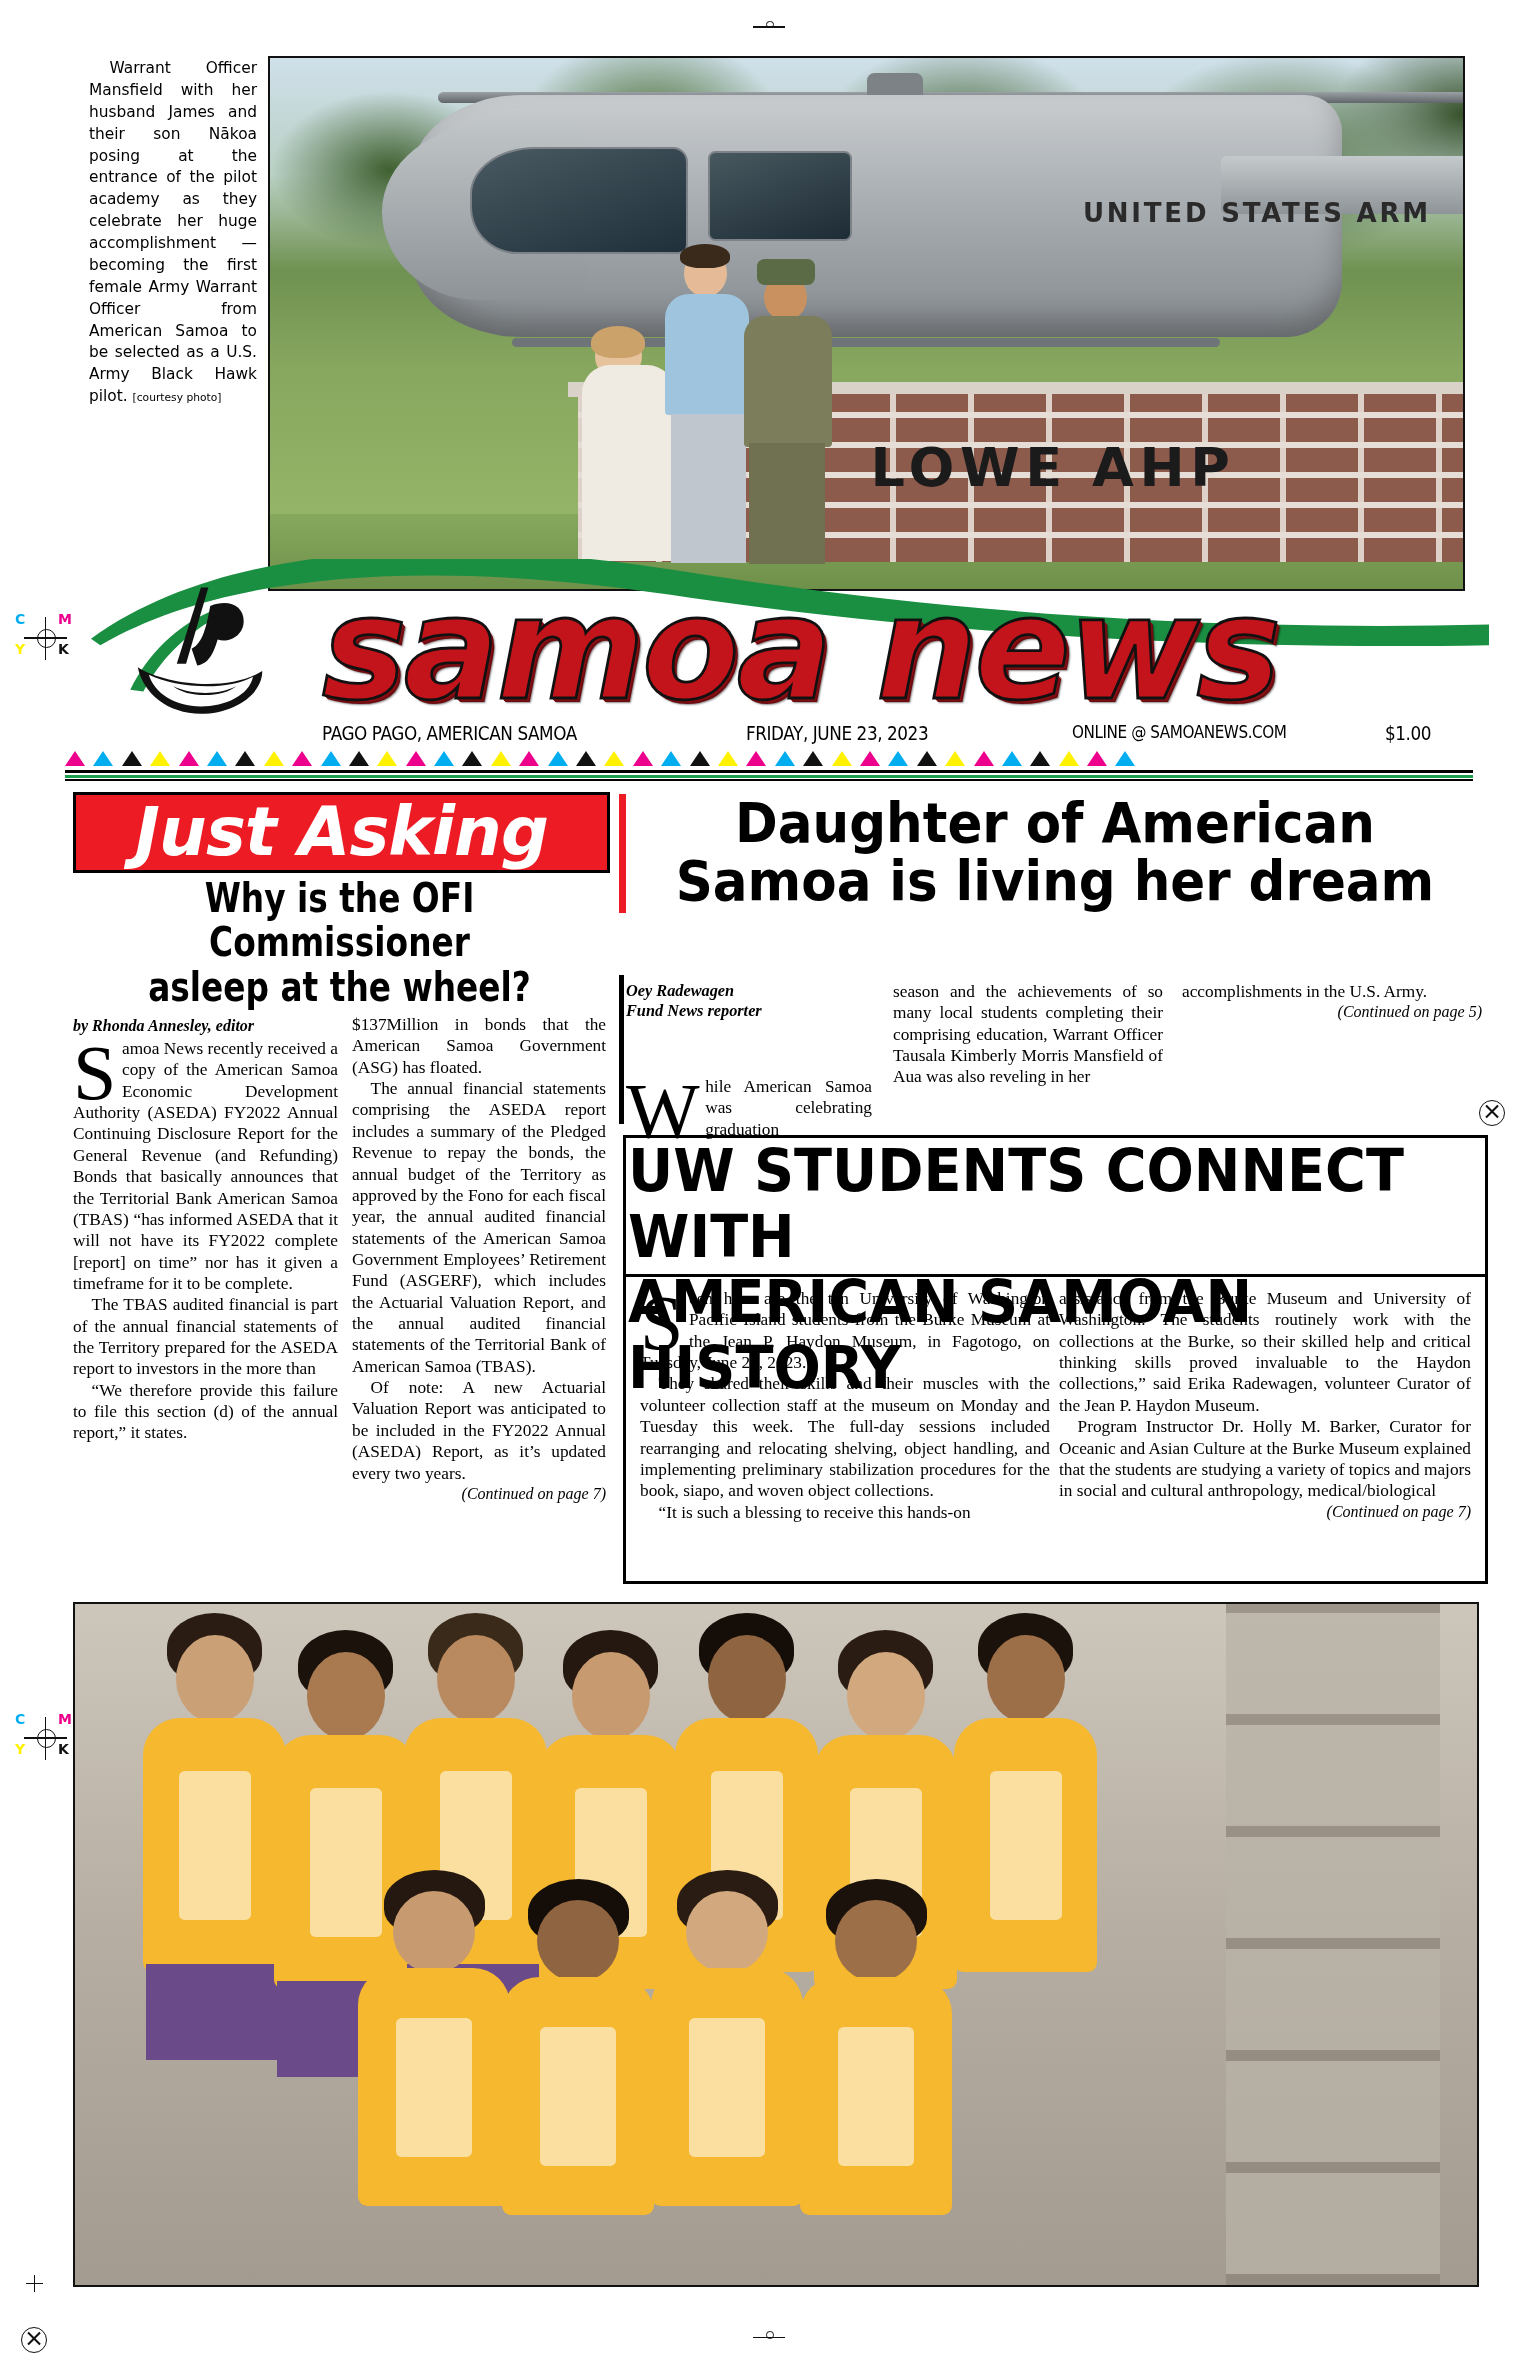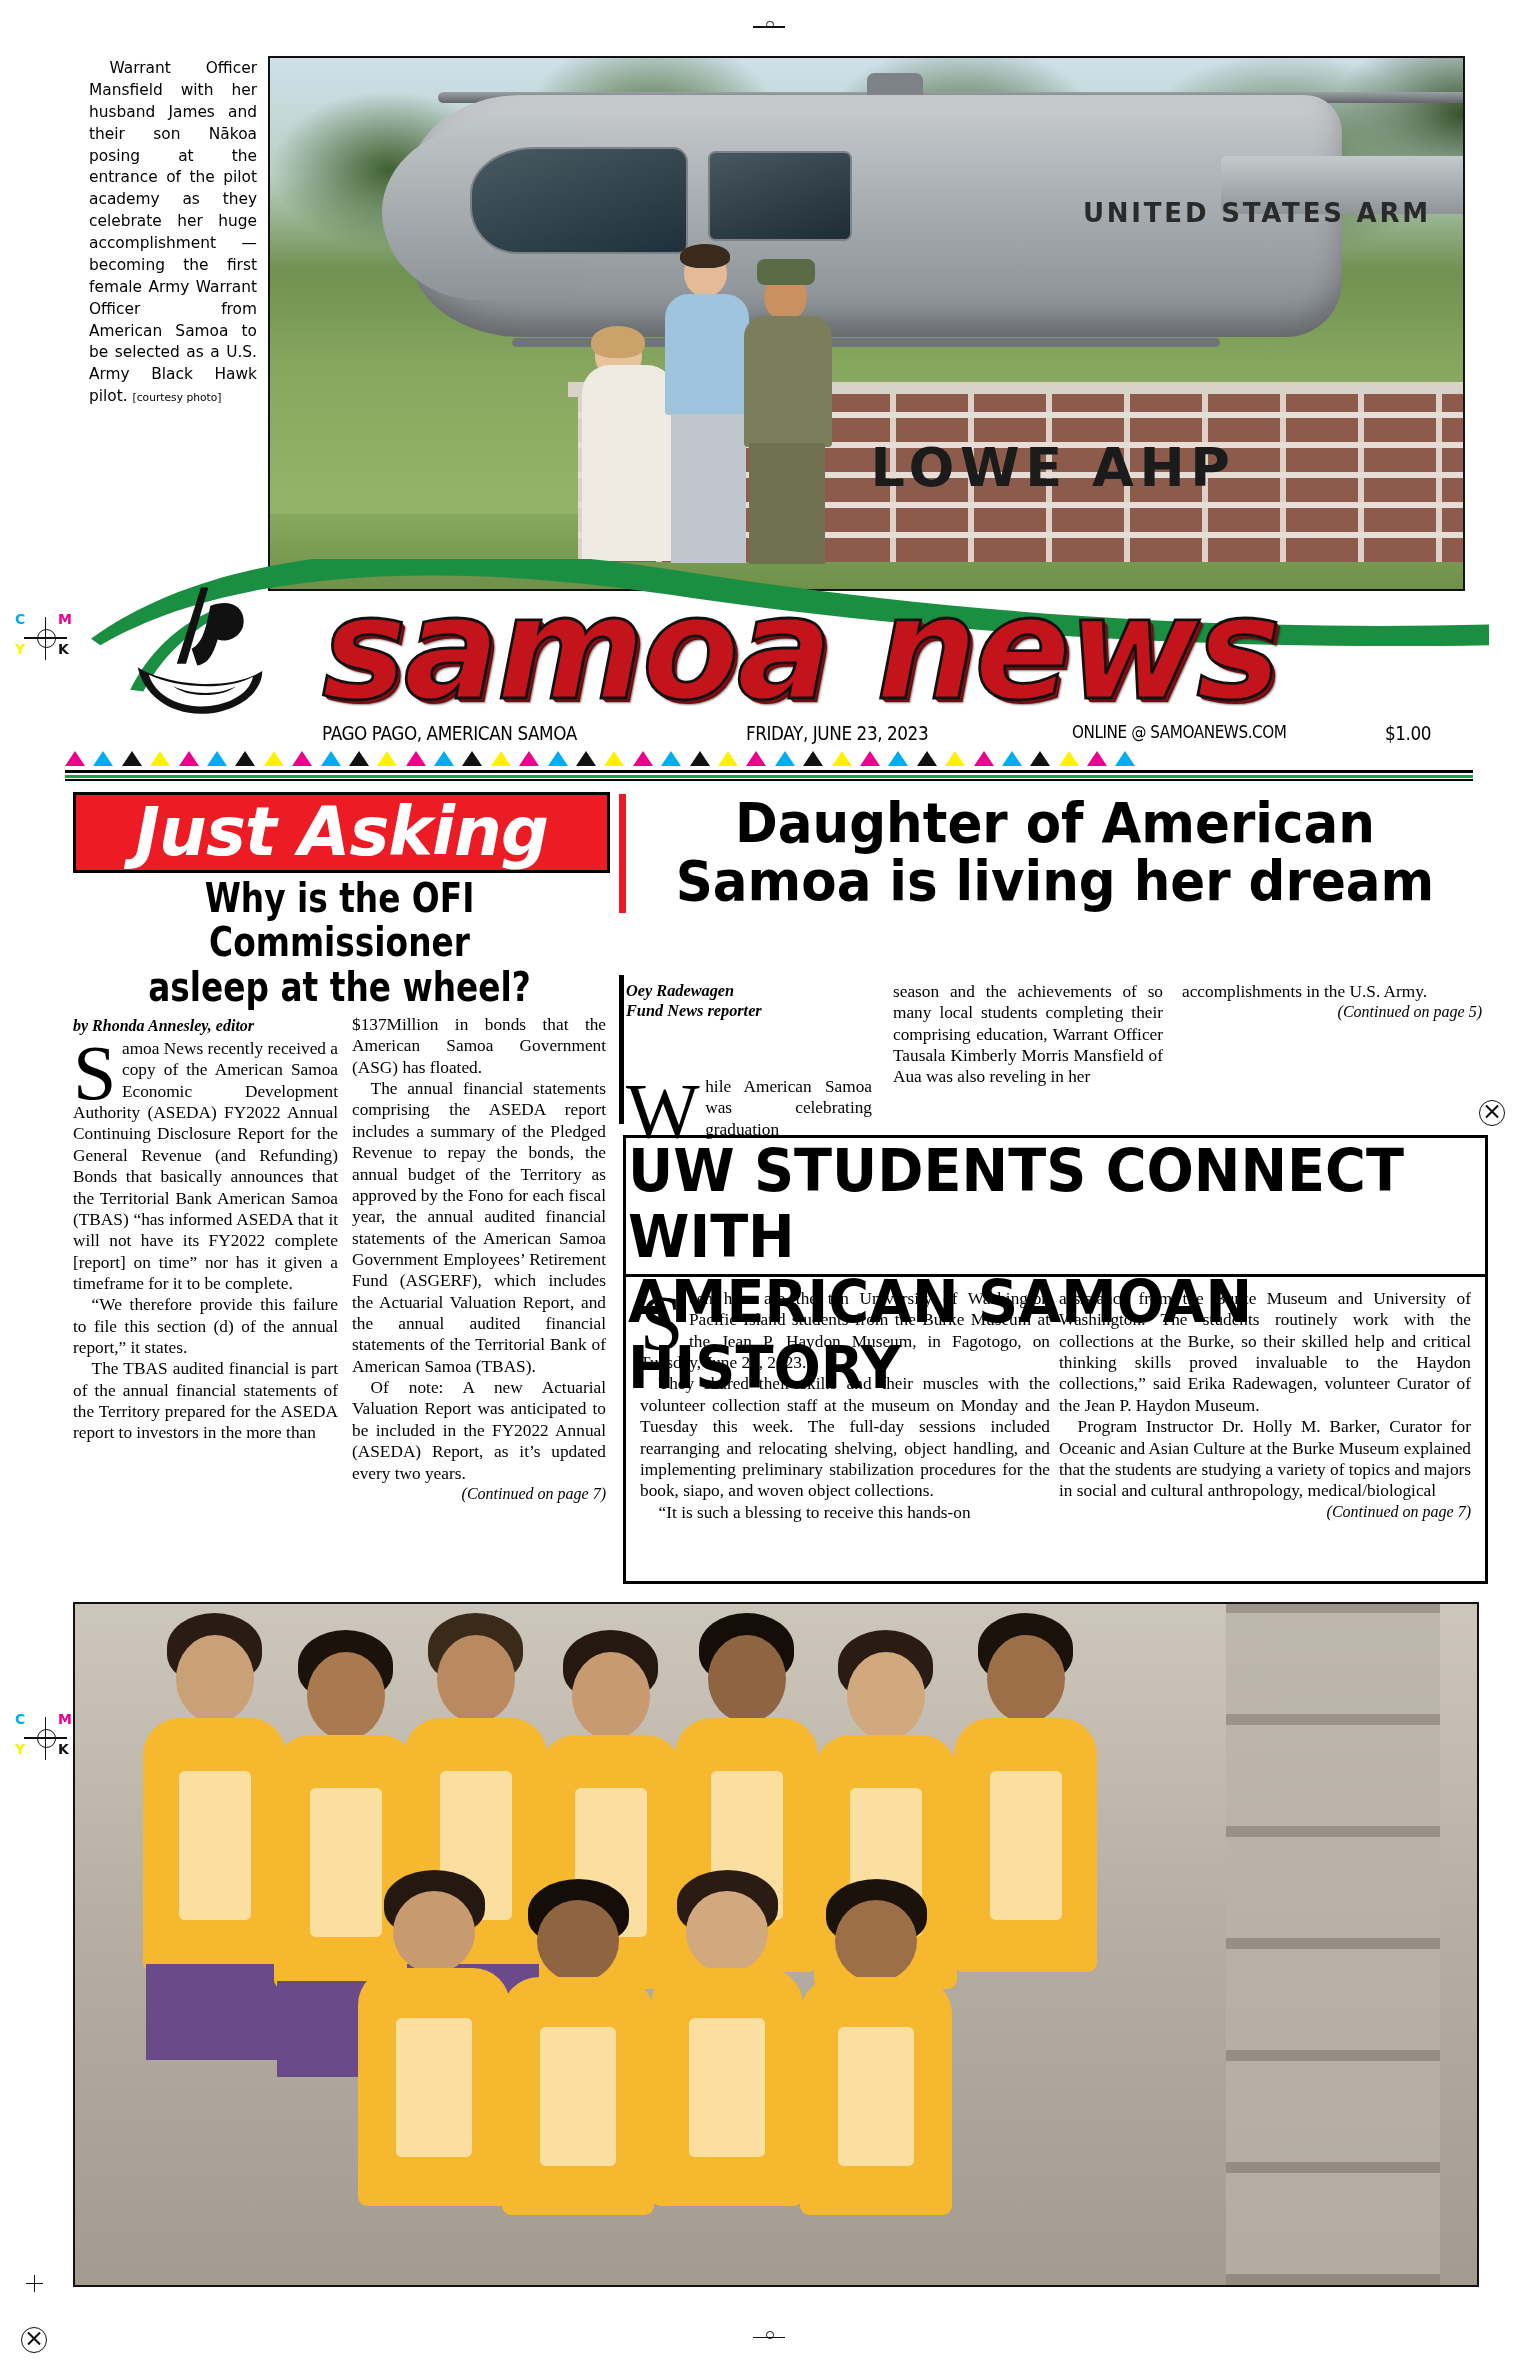--- a/index.html
+++ b/index.html
@@ -387,22 +387,22 @@
   </div>
   <div class="ja-head">
     <span>Why is the OFI Commissioner</span>
     <span>asleep at the wheel?</span>
   </div>
 
   <div class="byline">by Rhonda Annesley, editor</div>
 
   <div class="col" style="left:73px; top:1038px; width:265px;">
     <p class="dropcap noind">Samoa News recently received a copy of the American Samoa Economic Development Authority (ASEDA) FY2022 Annual Continuing Disclosure Report for the General Revenue (and Refunding) Bonds that basically announces that the Territorial Bank American Samoa (TBAS) “has informed ASEDA that it will not have its FY2022 complete [report] on time” nor has it given a timeframe for it to be complete.</p>
+    <p>The TBAS audited financial is part of the annual financial statements of the Territory prepared for the ASEDA report to investors in the more than</p>
     <p>“We therefore provide this failure to file this section (d) of the annual report,” it states.</p>
-    <p>The TBAS audited financial is part of the annual financial statements of the Territory prepared for the ASEDA report to investors in the more than</p>
   </div>
 
   <div class="col" style="left:352px; top:1014px; width:254px;">
     <p class="noind">$137Million in bonds that the American Samoa Government (ASG) has floated.</p>
     <p>The annual financial statements comprising the ASEDA report includes a summary of the Pledged Revenue to repay the bonds, the annual budget of the Territory as approved by the Fono for each fiscal year, the annual audited financial statements of the American Samoa Government Employees’ Retirement Fund (ASGERF), which includes the Actuarial Valuation Report, and the annual audited financial statements of the Territorial Bank of American Samoa (TBAS).</p>
     <p>Of note: A new Actuarial Valuation Report was anticipated to be included in the FY2022 Annual (ASEDA) Report, as it’s updated every two years.</p>
     <p class="contd noind">(Continued on page 7)</p>
   </div>
 
   <div class="redbar"></div>

